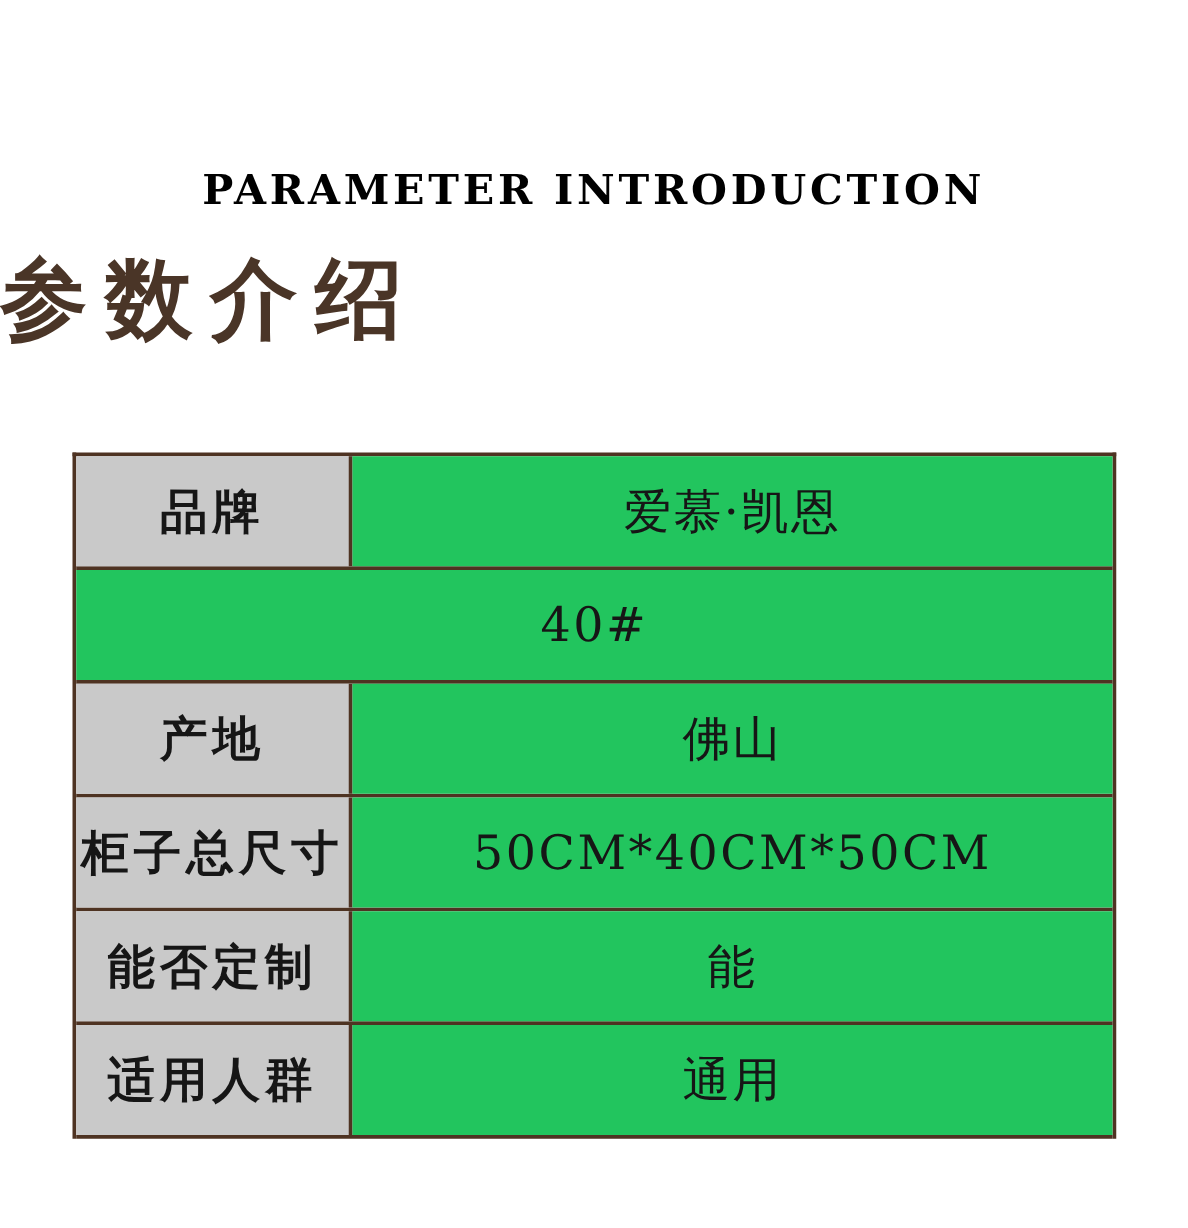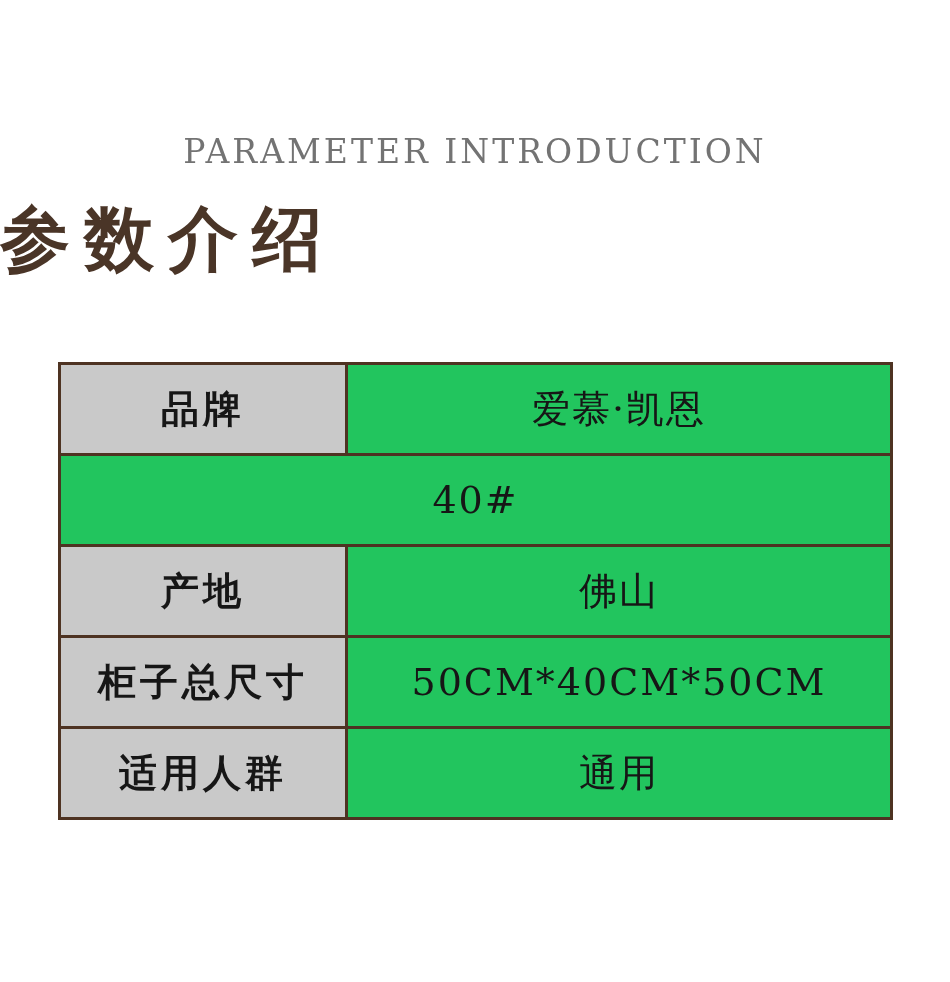--- a/index.html
+++ b/index.html
@@ -16,22 +16,22 @@
     position: relative;
   }
   .title-en {
     position: absolute;
     top: 132px;
     left: 0;
     width: 100%;
     text-align: center;
     font-size: 33px;
     letter-spacing: 3px;
-    color: #737373;
-    font-weight: 400;
+    color: #000000;
+    font-weight: 700;
   }
   .title-zh {
     position: absolute;
     top: 193px;
     left: 0;
     width: 100%;
     text-align: left;
     font-size: 70px;
     font-weight: 700;
     letter-spacing: 14px;
@@ -50,21 +50,21 @@
     height: 91px;
     border-bottom: 3px solid #4e3322;
   }
   .cell {
     display: flex;
     align-items: center;
     justify-content: center;
     color: #161616;
   }
   .cell.label {
-    width: 287px;
+    width: 221px;
     background: #c9c9c9;
     border-right: 3px solid #4e3322;
     font-size: 38px;
     font-weight: 700;
     letter-spacing: 4px;
     flex-shrink: 0;
   }
   .cell.value {
     flex: 1;
     background: #22c55e;
@@ -96,20 +96,24 @@
     <div class="row">
       <div class="cell label">产地</div>
       <div class="cell value">佛山</div>
     </div>
 
     <div class="row">
       <div class="cell label">柜子总尺寸</div>
       <div class="cell value">50CM*40CM*50CM</div>
     </div>
 
+    <div class="row">
+      <div class="cell label">能否定制</div>
+      <div class="cell value">能</div>
+    </div>
 
     <div class="row">
       <div class="cell label">适用人群</div>
       <div class="cell value">通用</div>
     </div>
 
   </div>
 </div>
 
 </body></html>

